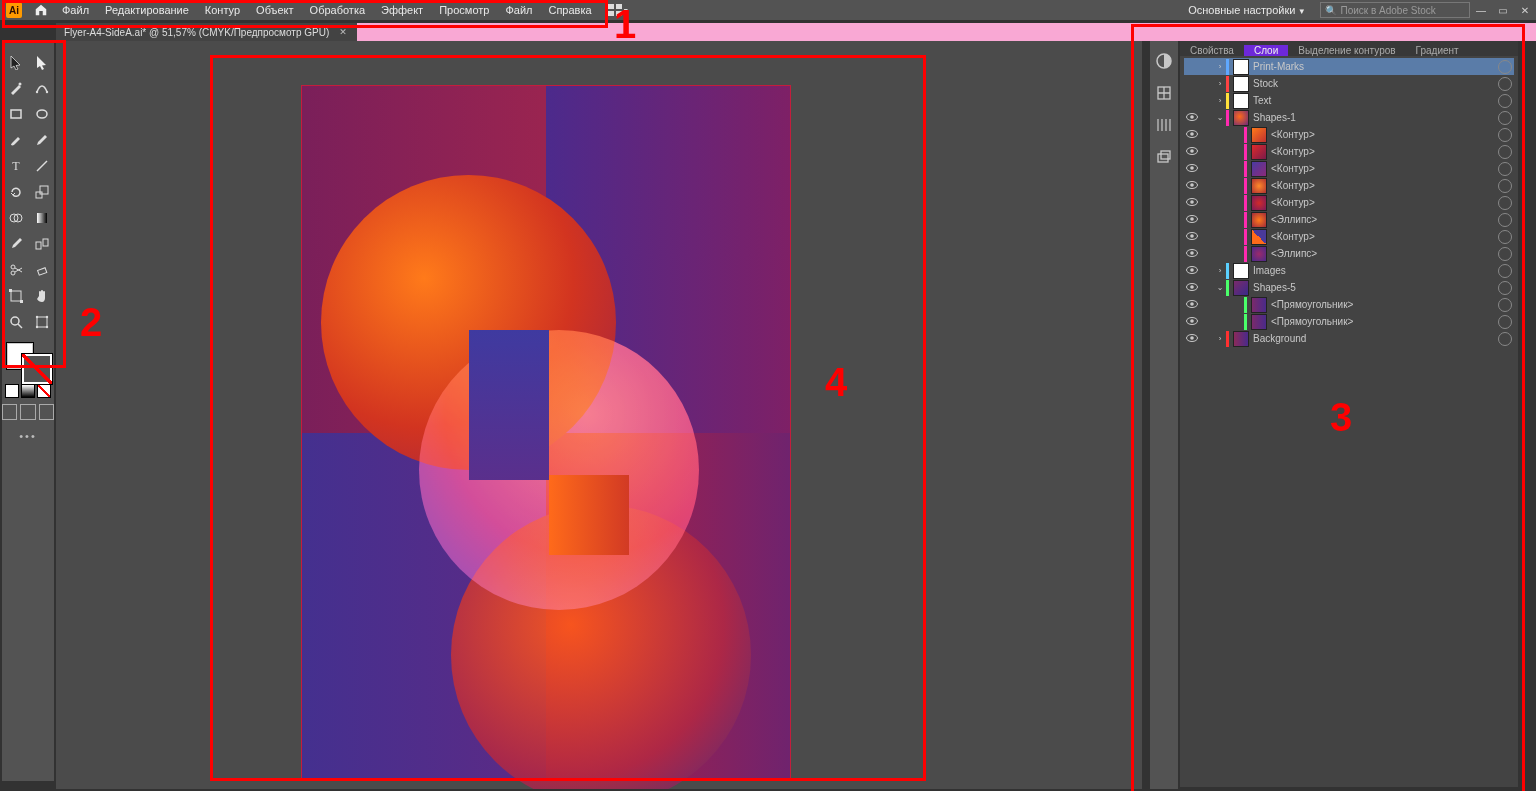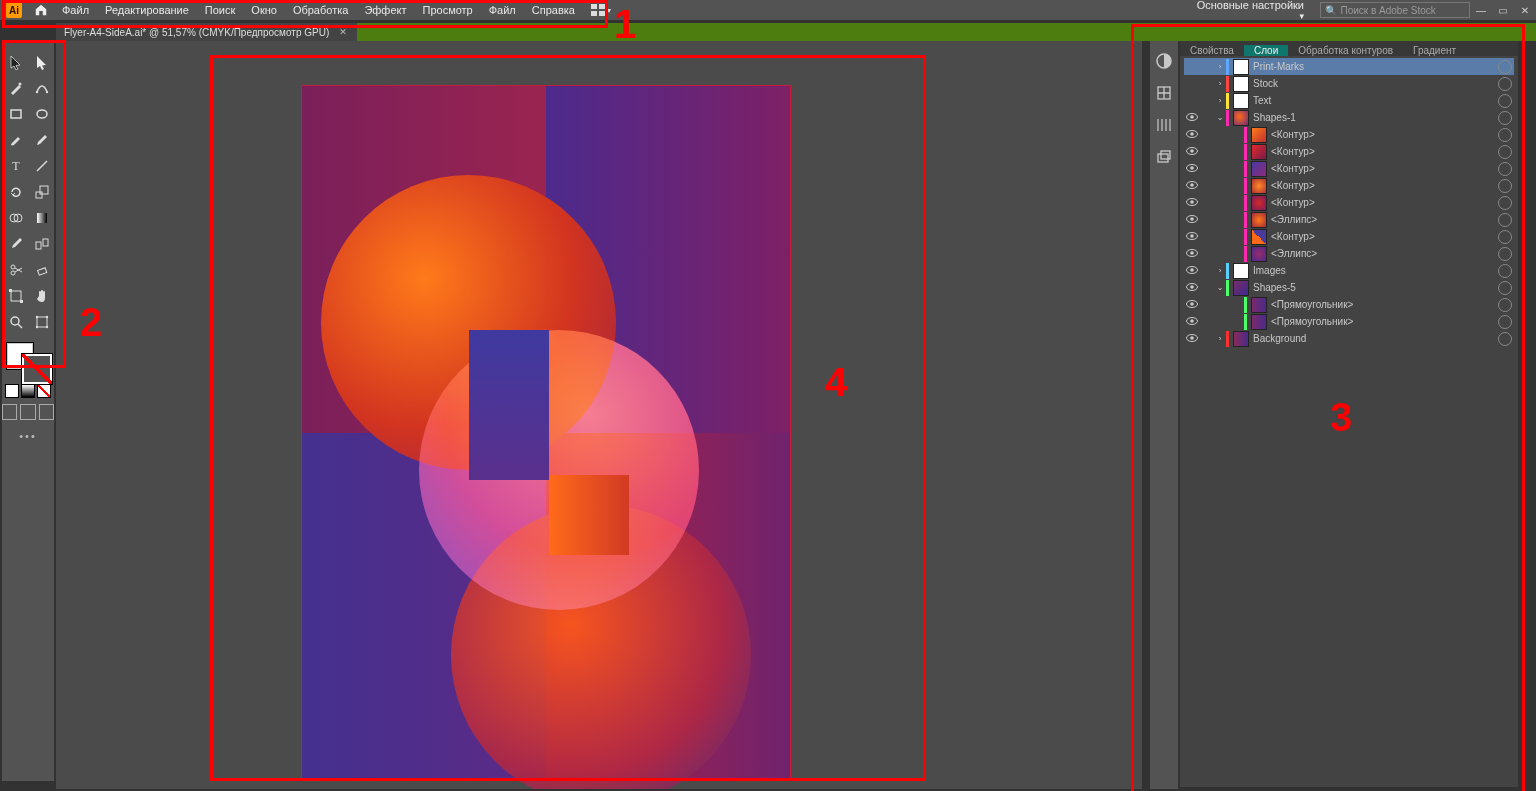--- a/index.html
+++ b/index.html
@@ -1,26 +1,26 @@
 <!DOCTYPE html>
 <html><head>
 <meta charset="utf-8">
 <style>
   html,body{margin:0;padding:0;width:1536px;height:791px;background:#323232;font-family:"Segoe UI",Tahoma,sans-serif;font-size:11px;color:#c8c8c8;overflow:hidden;user-select:none;}
   .menubar{position:absolute;left:0;top:0;width:1536px;height:20px;background:#535353;display:flex;align-items:center;z-index:5;}
   .menubar .ai-logo{width:16px;height:16px;margin:0 6px;background:#ff9a00;display:flex;align-items:center;justify-content:center;color:#2c0e02;font-weight:bold;font-size:10px;border-radius:2px;}
   .menubar .home{width:14px;height:14px;margin:0 6px;color:#eee;}
   .menubar .m-item{padding:0 8px;line-height:20px;color:#e8e8e8;}
   .menubar .spacer{flex:1;}
-  .menubar .workspace{padding:0 8px;color:#e8e8e8;display:flex;align-items:flex-end;flex-direction:column;}
+  .menubar .workspace{padding:0 8px;color:#e8e8e8;display:flex;align-items:flex-end;}
   .menubar .workspace .drop{margin-left:4px;font-size:9px;}
   .menubar .search{width:140px;height:14px;border:1px solid #777;background:#535353;display:flex;align-items:center;padding:0 4px;margin-left:8px;color:#9a9a9a;font-size:10px;}
   .menubar .search .sicon{font-size:10px;margin-right:3px;}
   .menubar .winbtn{width:22px;text-align:center;color:#d0d0d0;font-size:10px;}
-  .tabbar{position:absolute;left:56px;top:23px;right:0;height:18px;background:#4d7c0f;z-index:4;}
+  .tabbar{position:absolute;left:56px;top:23px;right:0;height:18px;background:#f9a8d4;z-index:4;}
   .tabbar .ftab{display:inline-flex;align-items:center;height:18px;padding:0 10px 0 8px;background:#434343;color:#ddd;font-size:10px;}
   .tabbar .ftab .close{margin-left:10px;font-size:9px;color:#bbb;}
   .toolbar{position:absolute;left:2px;top:41px;width:52px;height:740px;background:#535353;z-index:3;}
   .toolbar .tgrid{display:grid;grid-template-columns:25px 25px;gap:1px;padding:8px 1px 0 1px;}
   .toolbar .tbtn{width:25px;height:25px;display:flex;align-items:center;justify-content:center;color:#ddd;}
   .toolbar .tbtn svg{width:16px;height:16px;}
   .toolbar .swatches{position:relative;width:48px;height:40px;margin:6px auto 0;}
   .toolbar .sw-fill{position:absolute;left:2px;top:2px;width:26px;height:26px;background:#fff;border:1px solid #000;box-shadow:0 0 0 1px #ccc inset;}
   .toolbar .sw-stroke{position:absolute;left:18px;top:14px;width:26px;height:26px;border:2px solid #fff;background:#535353;box-shadow:0 0 0 1px #000;}
   .toolbar .sw-stroke .none{position:absolute;left:-2px;top:-2px;width:30px;height:30px;background:linear-gradient(45deg,transparent 46%,#f00 46%,#f00 54%,transparent 54%);}
@@ -33,21 +33,21 @@
   .toolbar .screenmodes{display:flex;justify-content:center;gap:3px;margin-top:6px;}
   .toolbar .screenmodes div{width:18px;height:14px;border:1px solid #aaa;}
   .toolbar .dots{text-align:center;color:#bbb;margin-top:10px;letter-spacing:2px;}
   .canvas{position:absolute;left:56px;top:41px;width:1086px;height:748px;background:#4b4b4b;z-index:1;overflow:hidden;}
   .art{position:absolute;left:245px;top:44px;width:490px;height:695px;}
   .dockstrip{position:absolute;left:1150px;top:41px;width:28px;height:748px;background:#535353;z-index:3;}
   .dockstrip .dicon{width:24px;height:24px;margin:8px auto;color:#c8c8c8;display:flex;align-items:center;justify-content:center;}
   .panels{position:absolute;left:1180px;top:34px;width:338px;height:753px;background:#434343;z-index:3;}
   .panel-tabs{height:22px;background:#383838;display:flex;align-items:flex-end;}
   .panel-tabs .ptab{padding:0 10px;display:flex;align-items:center;font-size:10px;color:#aaa;}
-  .panel-tabs .ptab.active{background:#0f766e;color:#eee;}
+  .panel-tabs .ptab.active{background:#6d28d9;color:#eee;}
   .layers{padding:2px 4px;}
   .layer-row{display:flex;align-items:center;height:17px;font-size:10px;}
   .layer-row.selected{background:#5a7ca8;}
   .layer-row .vis{width:16px;text-align:center;}
   .layer-row .lock{width:14px;}
   .layer-row .disc{width:12px;text-align:center;font-size:8px;}
   .layer-row .cbar{width:3px;height:16px;margin-right:4px;}
   .layer-row .thumb{width:14px;height:14px;border:1px solid #222;margin-right:4px;flex-shrink:0;}
   .layer-row .lname{flex:1;white-space:nowrap;overflow:hidden;}
   .layer-row .target{width:12px;height:12px;border:1px solid #888;border-radius:50%;margin-left:4px;margin-right:2px;}
@@ -74,22 +74,22 @@
 
 <div class="menubar">
   <div class="ai-logo">Ai</div>
   <div class="home">
     <svg viewBox="0 0 16 16" fill="currentColor">
         <path d="M8 2 2 7v7h4V9h4v5h4V7z"></path>
       </svg>
   </div>
   <div class="m-item">Файл</div>
   <div class="m-item">Редактирование</div>
-  <div class="m-item">Поиск</div>
-  <div class="m-item">Окно</div>
+  <div class="m-item">Контур</div>
+  <div class="m-item">Объект</div>
   <div class="m-item">Обработка</div>
   <div class="m-item">Эффект</div>
   <div class="m-item">Просмотр</div>
   <div class="m-item">Файл</div>
   <div class="m-item">Справка</div>
   <div style="width:8px"></div>
   <div style="display:flex;align-items:center;gap:2px;color:#ddd;">
     <svg width="14" height="12" viewBox="0 0 14 12" fill="currentColor">
         <rect x="0" y="0" width="6" height="5"></rect>
         <rect x="8" y="0" width="6" height="5"></rect>
@@ -437,21 +437,21 @@
         <rect x="2" y="5" width="10" height="8"></rect>
         <rect x="5" y="2" width="9" height="8"></rect>
       </svg>
     </div>
 </div>
 
 <div class="panels">
   <div class="panel-tabs">
     <div class="ptab">Свойства</div>
     <div class="ptab active">Слои</div>
-    <div class="ptab">Обработка контуров</div>
+    <div class="ptab">Выделение контуров</div>
     <div class="ptab">Градиент</div>
   </div>
   <div class="layers" id="layers-list">
       <div class="layer-row selected">
         <div class="vis"></div>
         <div class="lock"></div>
         <div class="disc">›</div>
         <div class="cbar" style="background:#5fa8ff"></div>
         <div class="thumb" style="background:#ffffff"></div>
         <div class="lname">Print-Marks</div>

